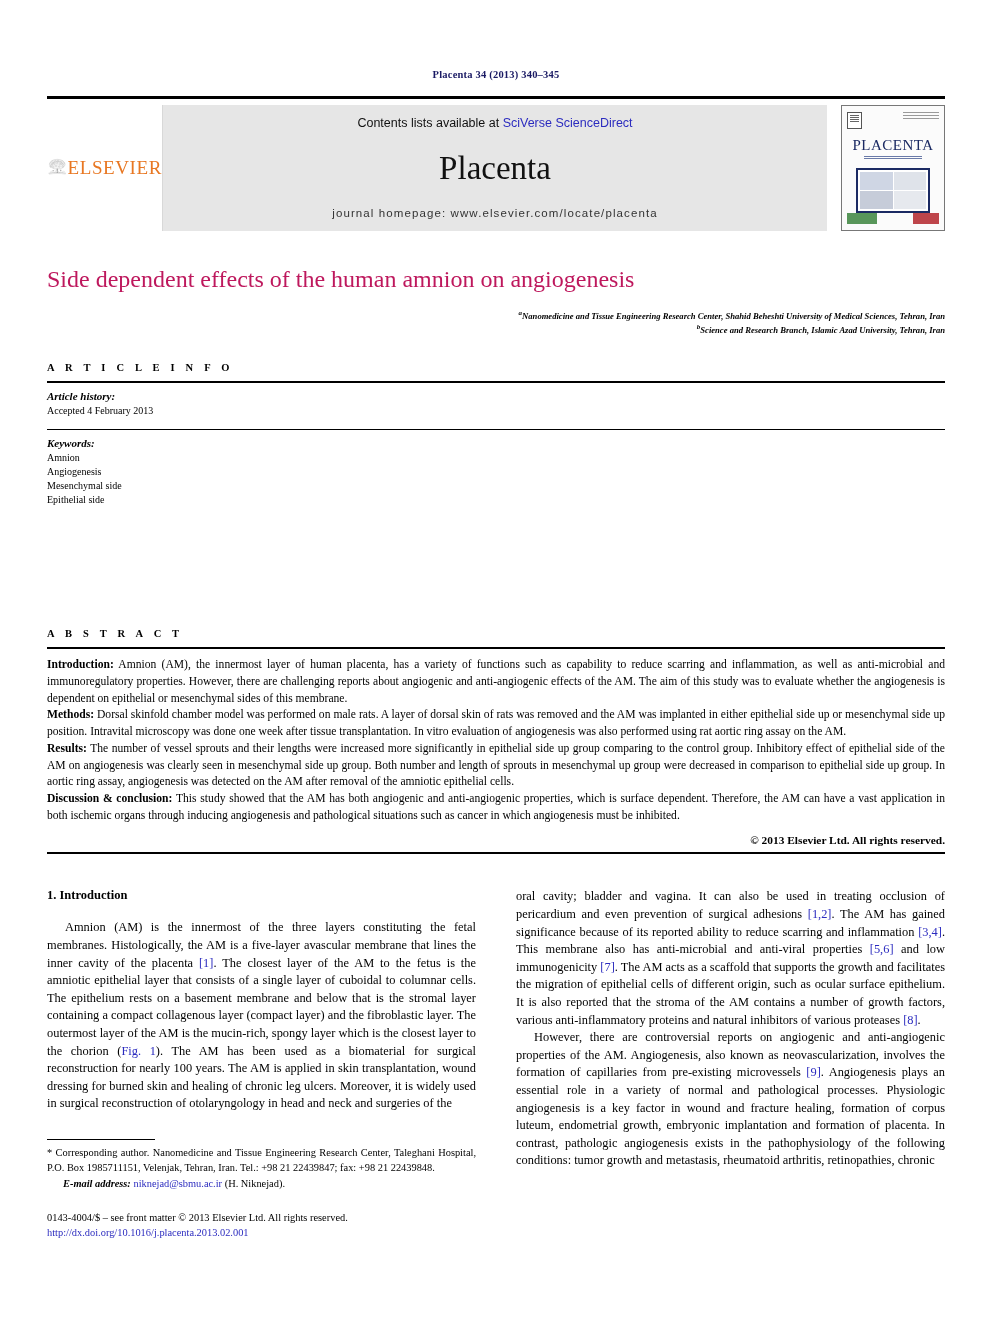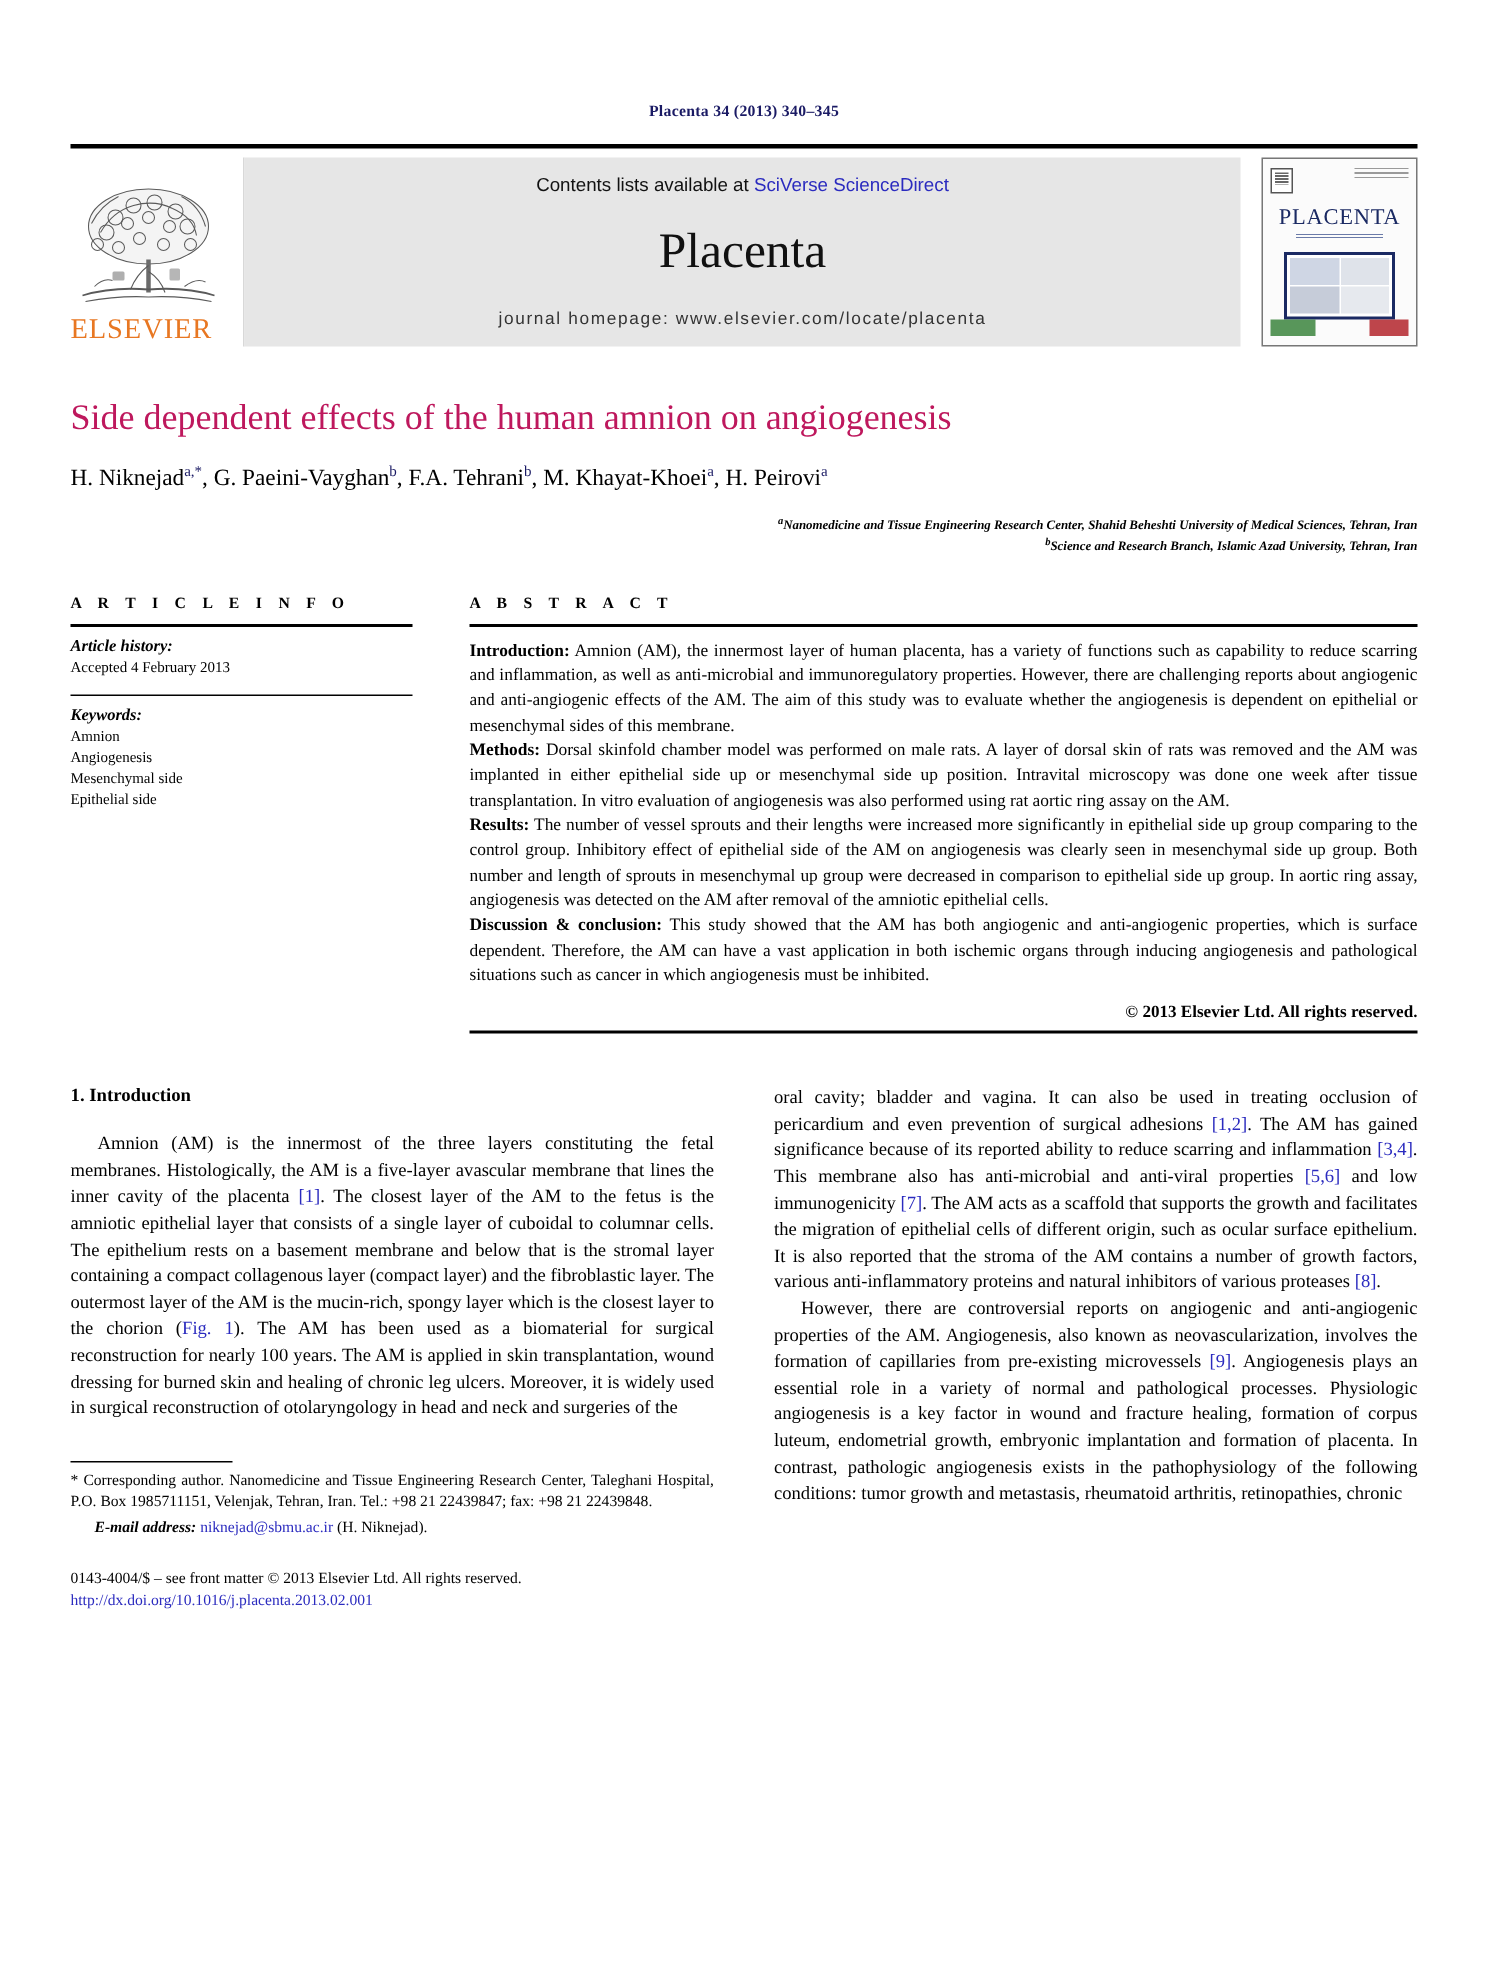--- a/index.html
+++ b/index.html
@@ -41,22 +41,22 @@
   }
   .masthead {
     display: flex;
     align-items: stretch;
     height: 126px;
   }
   .elsevier-logo {
     width: 116px;
     flex: 0 0 116px;
     display: flex;
-    flex-direction: column;
     justify-content: flex-end;
+    align-items: center;
     border-right: 1px solid #d8d8d8;
     box-sizing: border-box;
     padding-bottom: 2px;
   }
   .tree-svg { display:block; }
   .elsevier-word {
     font-family: "Liberation Serif", serif;
     color: #e87722;
     font-size: 19px;
     letter-spacing: 0.6px;
@@ -188,20 +188,21 @@
     text-align: right;
   }
   .affil sup { font-size: 7px; }
 
   
   .info-abstract {
     margin: 26px 47px 0 47px;
     display: flex;
     gap: 38px;
     border-top: 0;
+    flex-direction: column;
   }
   .col-info { flex: 0 0 228px; }
   .col-abs { flex: 1 1 auto; }
   .sec-label {
     font-size: 10.5px;
     font-weight: bold;
     letter-spacing: 4.2px;
     margin-bottom: 8px;
   }
   .rule-thick { border-top: 2px solid #000; }
@@ -339,21 +340,20 @@
           <div class="cover-green"></div>
           <div class="cover-red"></div>
         </div>
       </div>
 
     </div>
   </div>
 
   <div class="title-block">
     <h1 class="art-title">Side dependent effects of the human amnion on angiogenesis</h1>
-    <div class="authors"><span>H. Niknejad</span><sup>a,*</sup>, <span>G. Paeini-Vayghan</span><sup>b</sup>, <span>F.A. Tehrani</span><sup>b</sup>, <span>M. Khayat-Khoei</span><sup>a</sup>, <span>H. Peirovi</span><sup>a</sup></div>
     <div class="affil"><sup>a</sup><span>Nanomedicine and Tissue Engineering Research Center, Shahid Beheshti University of Medical Sciences, Tehran, Iran</span></div>
     <div class="affil"><sup>b</sup><span>Science and Research Branch, Islamic Azad University, Tehran, Iran</span></div>
   </div>
 
   <div class="info-abstract">
 
     <div class="col-info">
       <div class="sec-label">A R T I C L E   I N F O</div>
       <div class="rule-thick"></div>
       <div class="info-group">

